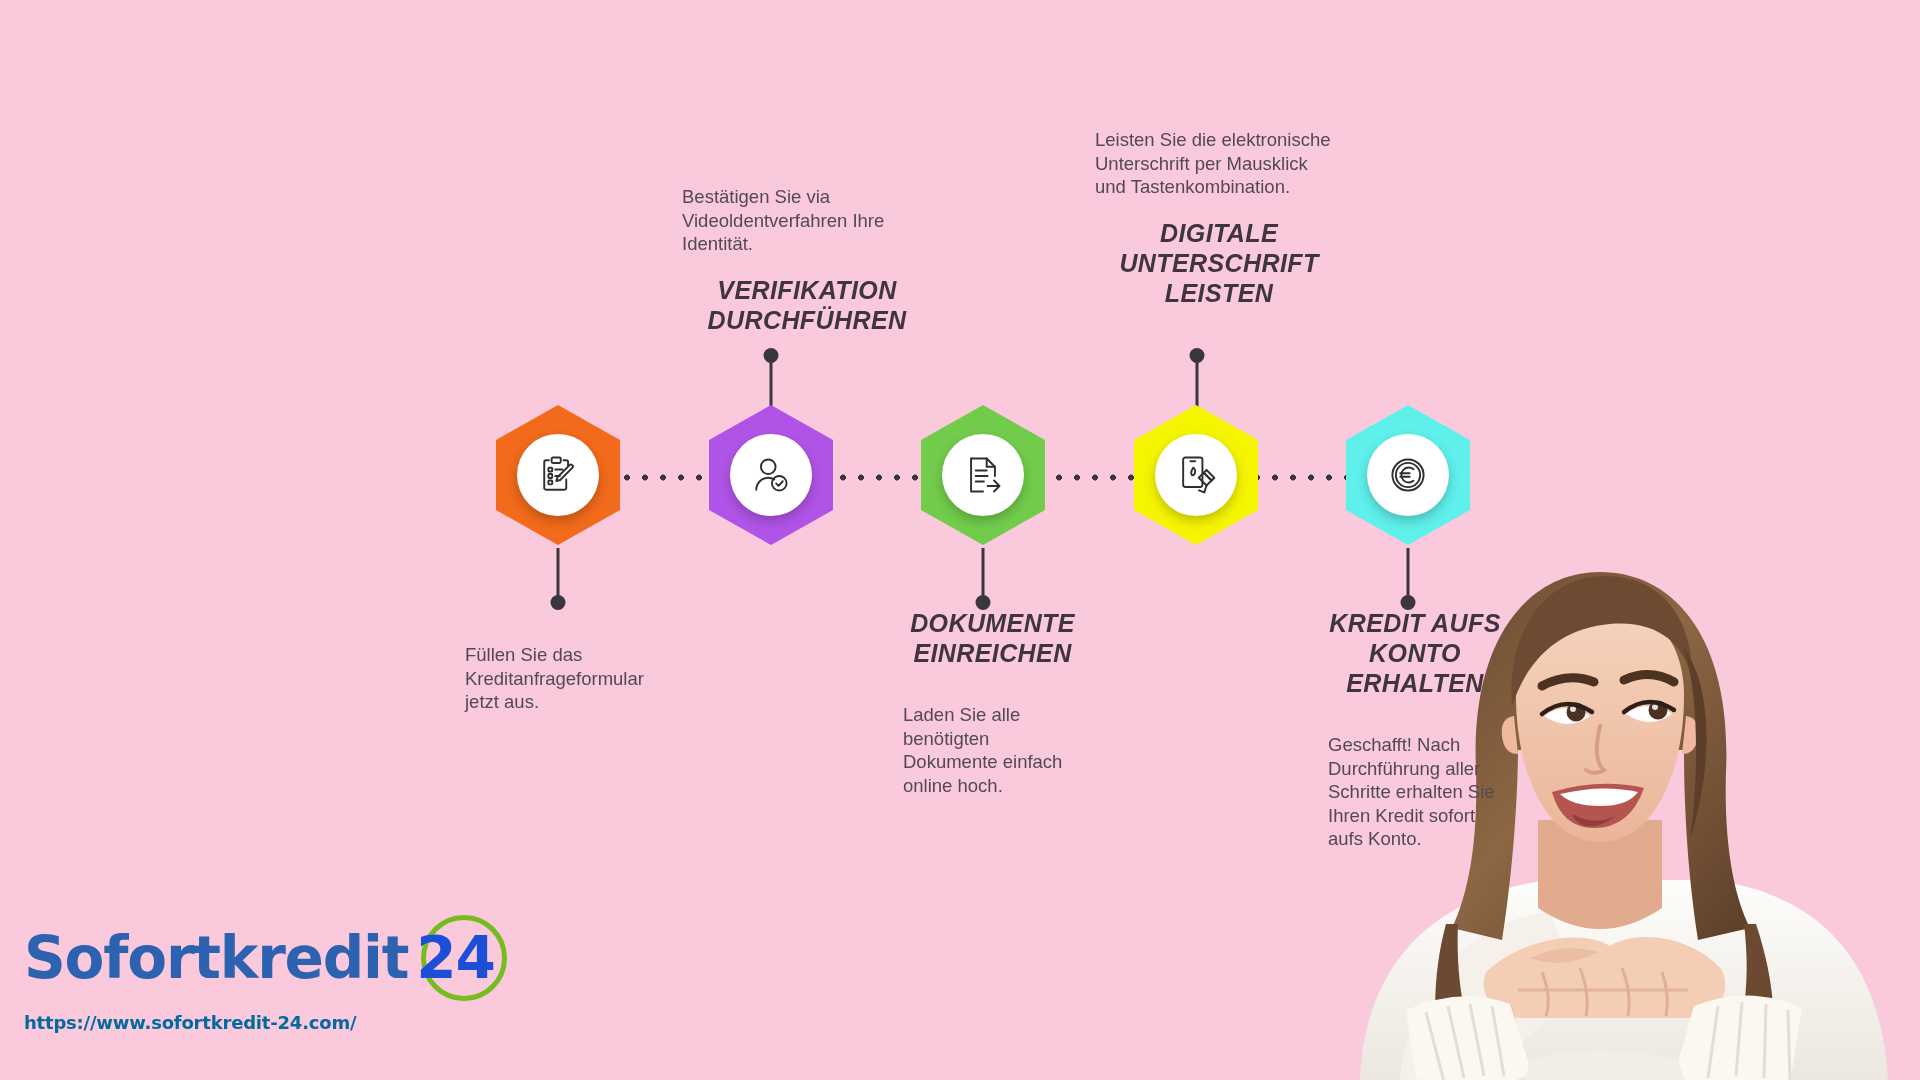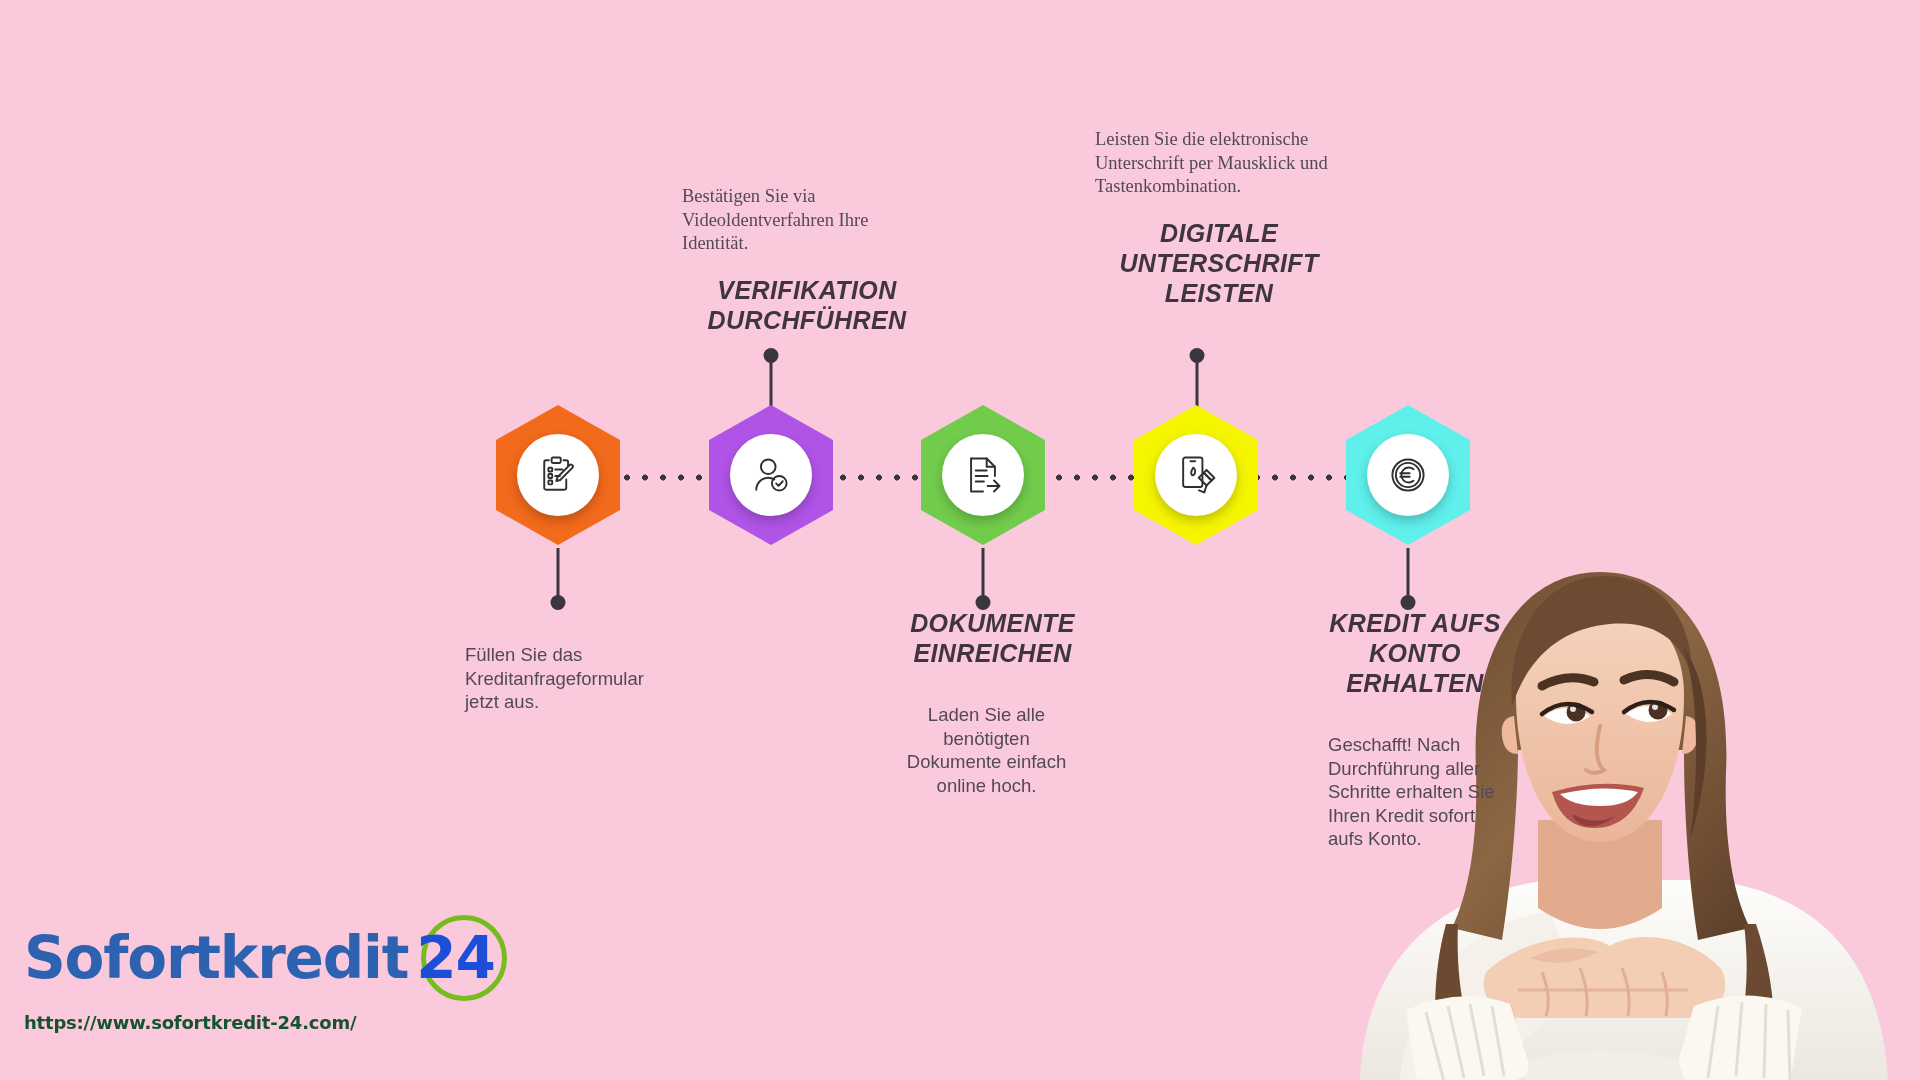--- a/index.html
+++ b/index.html
@@ -60,34 +60,34 @@
     color:#3f3540;
     text-align:center;
     font-style:italic;
   }
   .blk .desc {
     font-size:18.5px;
     line-height:23.5px;
     color:#514a55;
     text-align:left;
   }
-  .blk.above .desc { margin-bottom:19px;font-family:Liberation Serif, serif; }
+  .blk.above .desc { margin-bottom:19px; }
   .blk.below .desc { margin-top:35px; }
 
   
   .logo-wrap { position:absolute; left:24px; top:920px; z-index:6; }
   .logo-row { position:relative; height:76px; display:flex; align-items:center;justify-content:flex-end; }
   .logo-a { font-size:58px; font-weight:bold; color:#2c62b0; letter-spacing:-1.2px;
             font-family:"DejaVu Sans", sans-serif; line-height:1; }
   .logo-b { font-size:58px; font-weight:bold; color:#1d4ed8; letter-spacing:-1px;
             font-family:"DejaVu Sans", sans-serif; line-height:1; position:relative; z-index:2;
             margin-left:8px; }
   .logo-ring { position:absolute; right:-12px; top:-5px; width:86px; height:86px;
                border:5px solid #77bc1f; border-radius:50%; z-index:1; }
-  .logo-url { margin-top:16px; font-size:18px; font-weight:bold; color:#14532d;
+  .logo-url { margin-top:16px; font-size:18px; font-weight:bold; color:#0369a1;
               font-family:"DejaVu Sans", sans-serif; letter-spacing:-0.2px; }
 
   
   .photo { position:absolute; right:0; bottom:0; width:640px; height:560px; z-index:4;
            overflow:hidden; }
   .photo svg { position:absolute; right:0; bottom:0; }
 </style>
 </head>
 <body>
 
@@ -208,21 +208,21 @@
 
   <div class="stem" style="left:975px; top:548px; width:16px; height:62px;">
     <div class="line" style="top:0; height:50px;"></div>
     <div class="dot" style="top:47px;"></div>
   </div>
   <div class="blk below" style="left:885px; top:608px; width:215px;">
     <div class="title">
       <div>DOKUMENTE</div>
       <div>EINREICHEN</div>
     </div>
-    <div class="desc" style="padding-left:18px; width:185px;text-align:center;">Laden Sie alle benötigten Dokumente einfach online hoch.</div>
+    <div class="desc" style="padding-left:18px; width:185px;">Laden Sie alle benötigten Dokumente einfach online hoch.</div>
   </div>
 
   <div class="stem" style="left:1400px; top:548px; width:16px; height:62px;">
     <div class="line" style="top:0; height:50px;"></div>
     <div class="dot" style="top:47px;"></div>
   </div>
   <div class="blk below" style="left:1305px; top:608px; width:220px;">
     <div class="title">
       <div>KREDIT AUFS</div>
       <div>KONTO</div>

